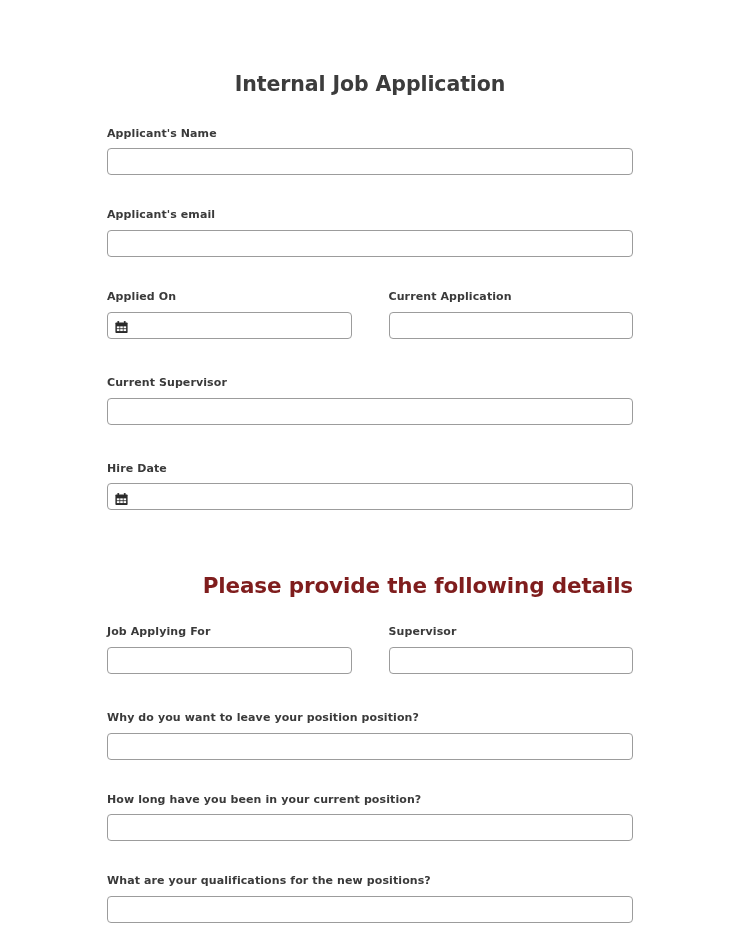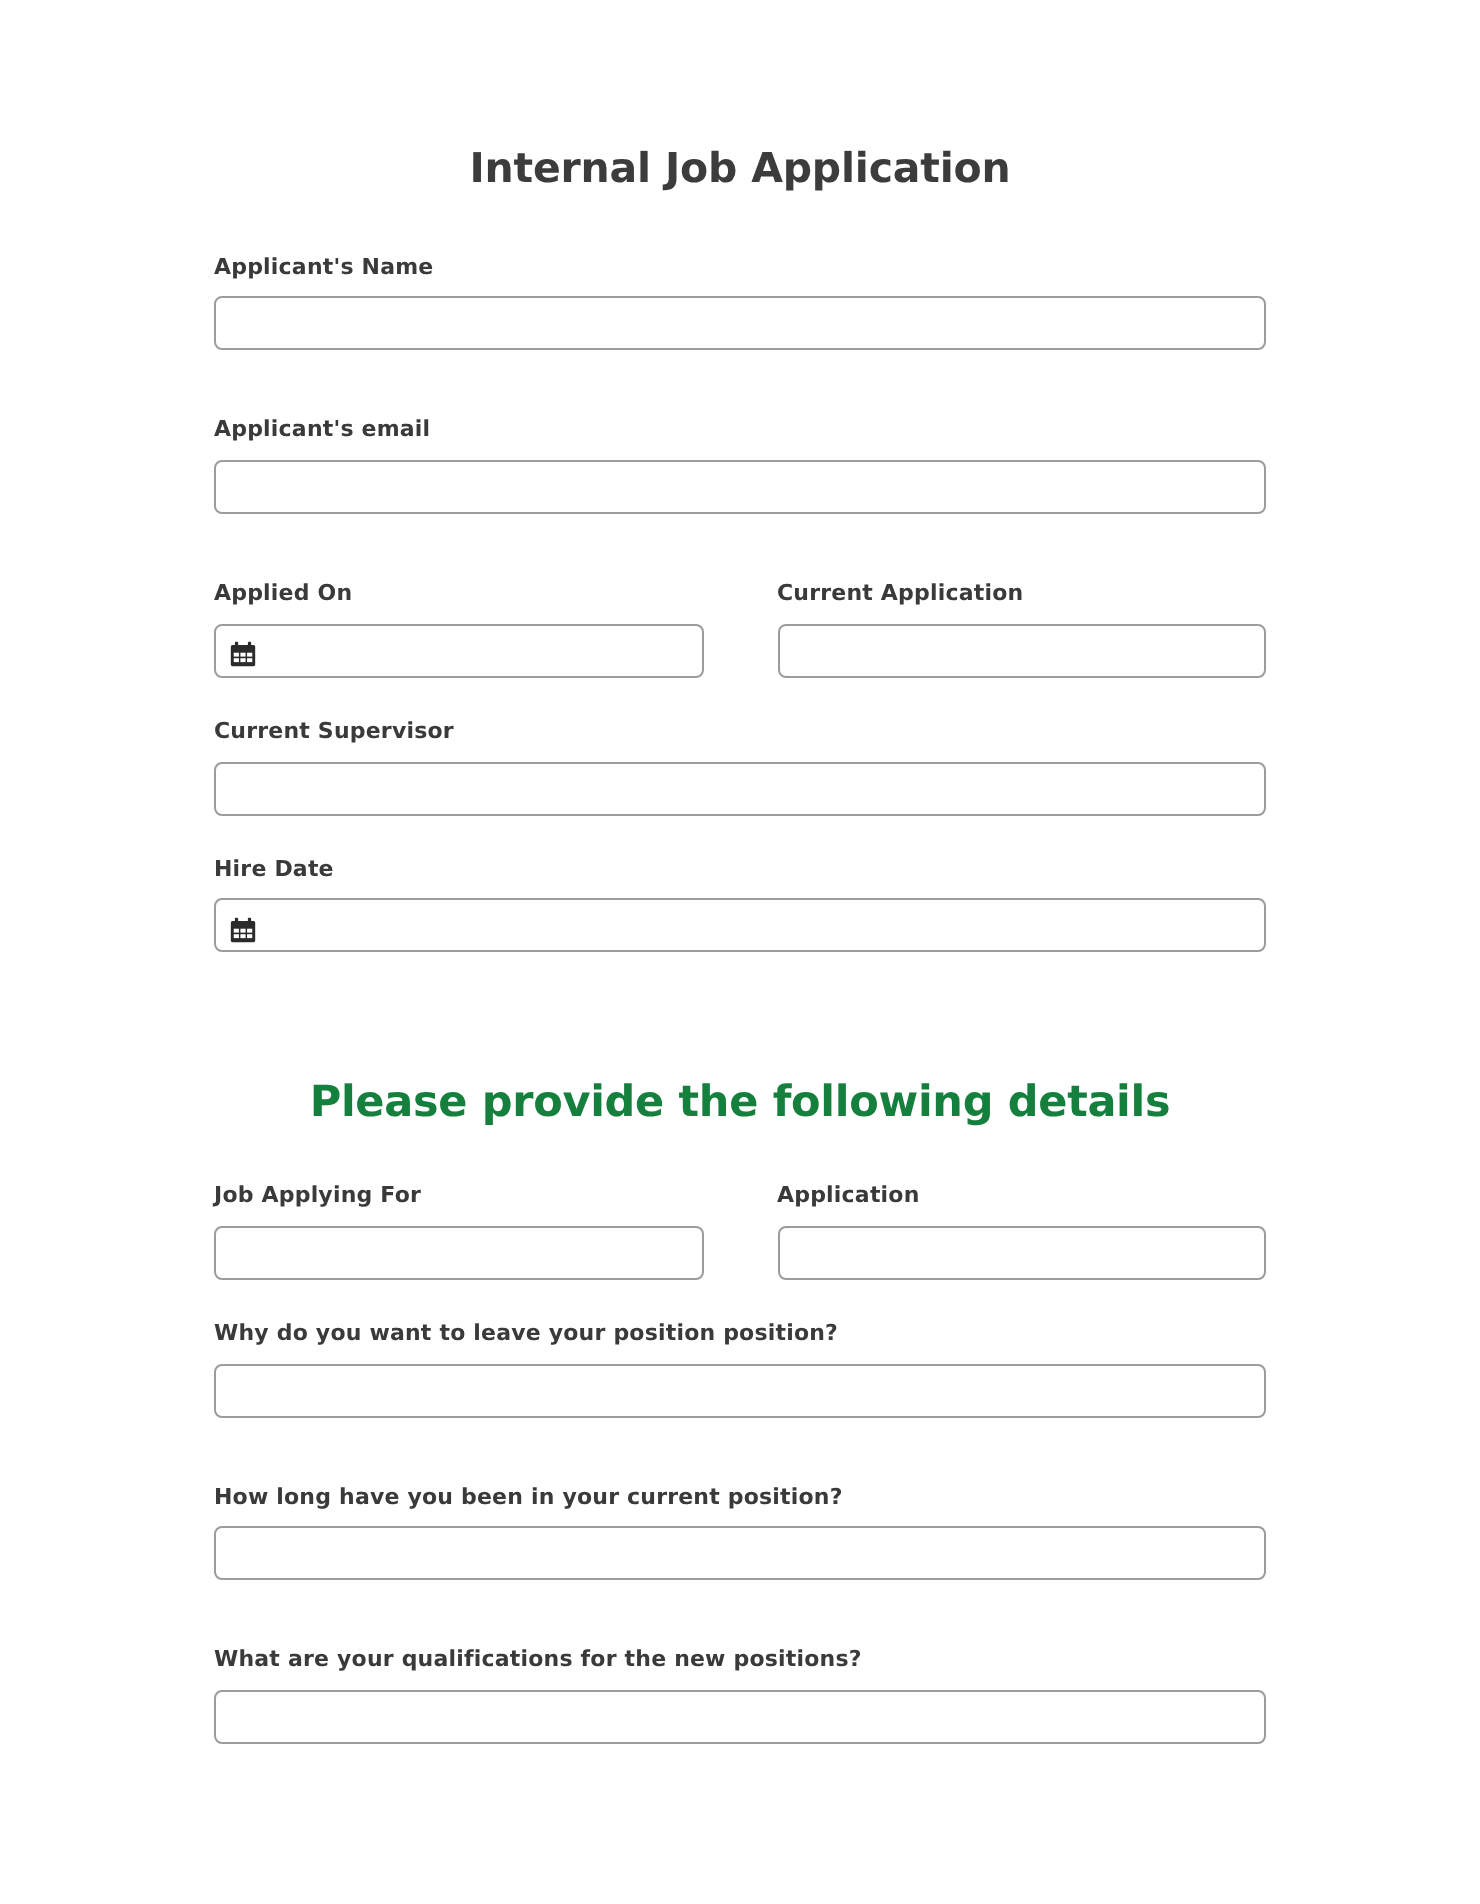--- a/index.html
+++ b/index.html
@@ -33,24 +33,24 @@
   .form-title {
     text-align: center;
     font-size: 20.5px;
     font-weight: bold;
     color: #3c3c3c;
     letter-spacing: -0.1px;
     margin: 0 0 30px 0;
     line-height: 1.2;
   }
   .section-heading {
-    text-align: center;
+    text-align: right;
     font-size: 21.5px;
     font-weight: bold;
-    color: #15803d;
+    color: #7f1d1d;
     letter-spacing: -0.15px;
     margin: 0;
     padding: 30px 0 26px 0;
     line-height: 1.2;
   }
 
   
   .field {
     margin-bottom: 33px;
   }
@@ -99,21 +99,21 @@
   
   .row {
     display: flex;
     gap: 37px;
     margin-bottom: 20px;
   }
   .row > .col {
     flex: 1 1 0;
     min-width: 0;
   }
-  .row .field { margin-bottom: 0; }
+  .row .field { margin-bottom: 17px; }
 </style>
 </head>
 <body>
 
 <div class="page">
   <div class="form-wrap">
 
     <h1 class="form-title">Internal Job Application</h1>
 
     <div class="field">
@@ -189,21 +189,21 @@
 
     <div class="row">
       <div class="col">
         <div class="field">
           <label class="field-label">Job Applying For</label>
           <input class="text-input" type="text" value="" style="">
         </div>
       </div>
       <div class="col">
         <div class="field">
-          <label class="field-label">Application</label>
+          <label class="field-label">Supervisor</label>
           <input class="text-input" type="text" value="" style="">
         </div>
       </div>
     </div>
 
     <div class="field">
       <label class="field-label">Why do you want to leave your position position?</label>
       <input class="text-input" type="text" value="" style="">
     </div>
 

